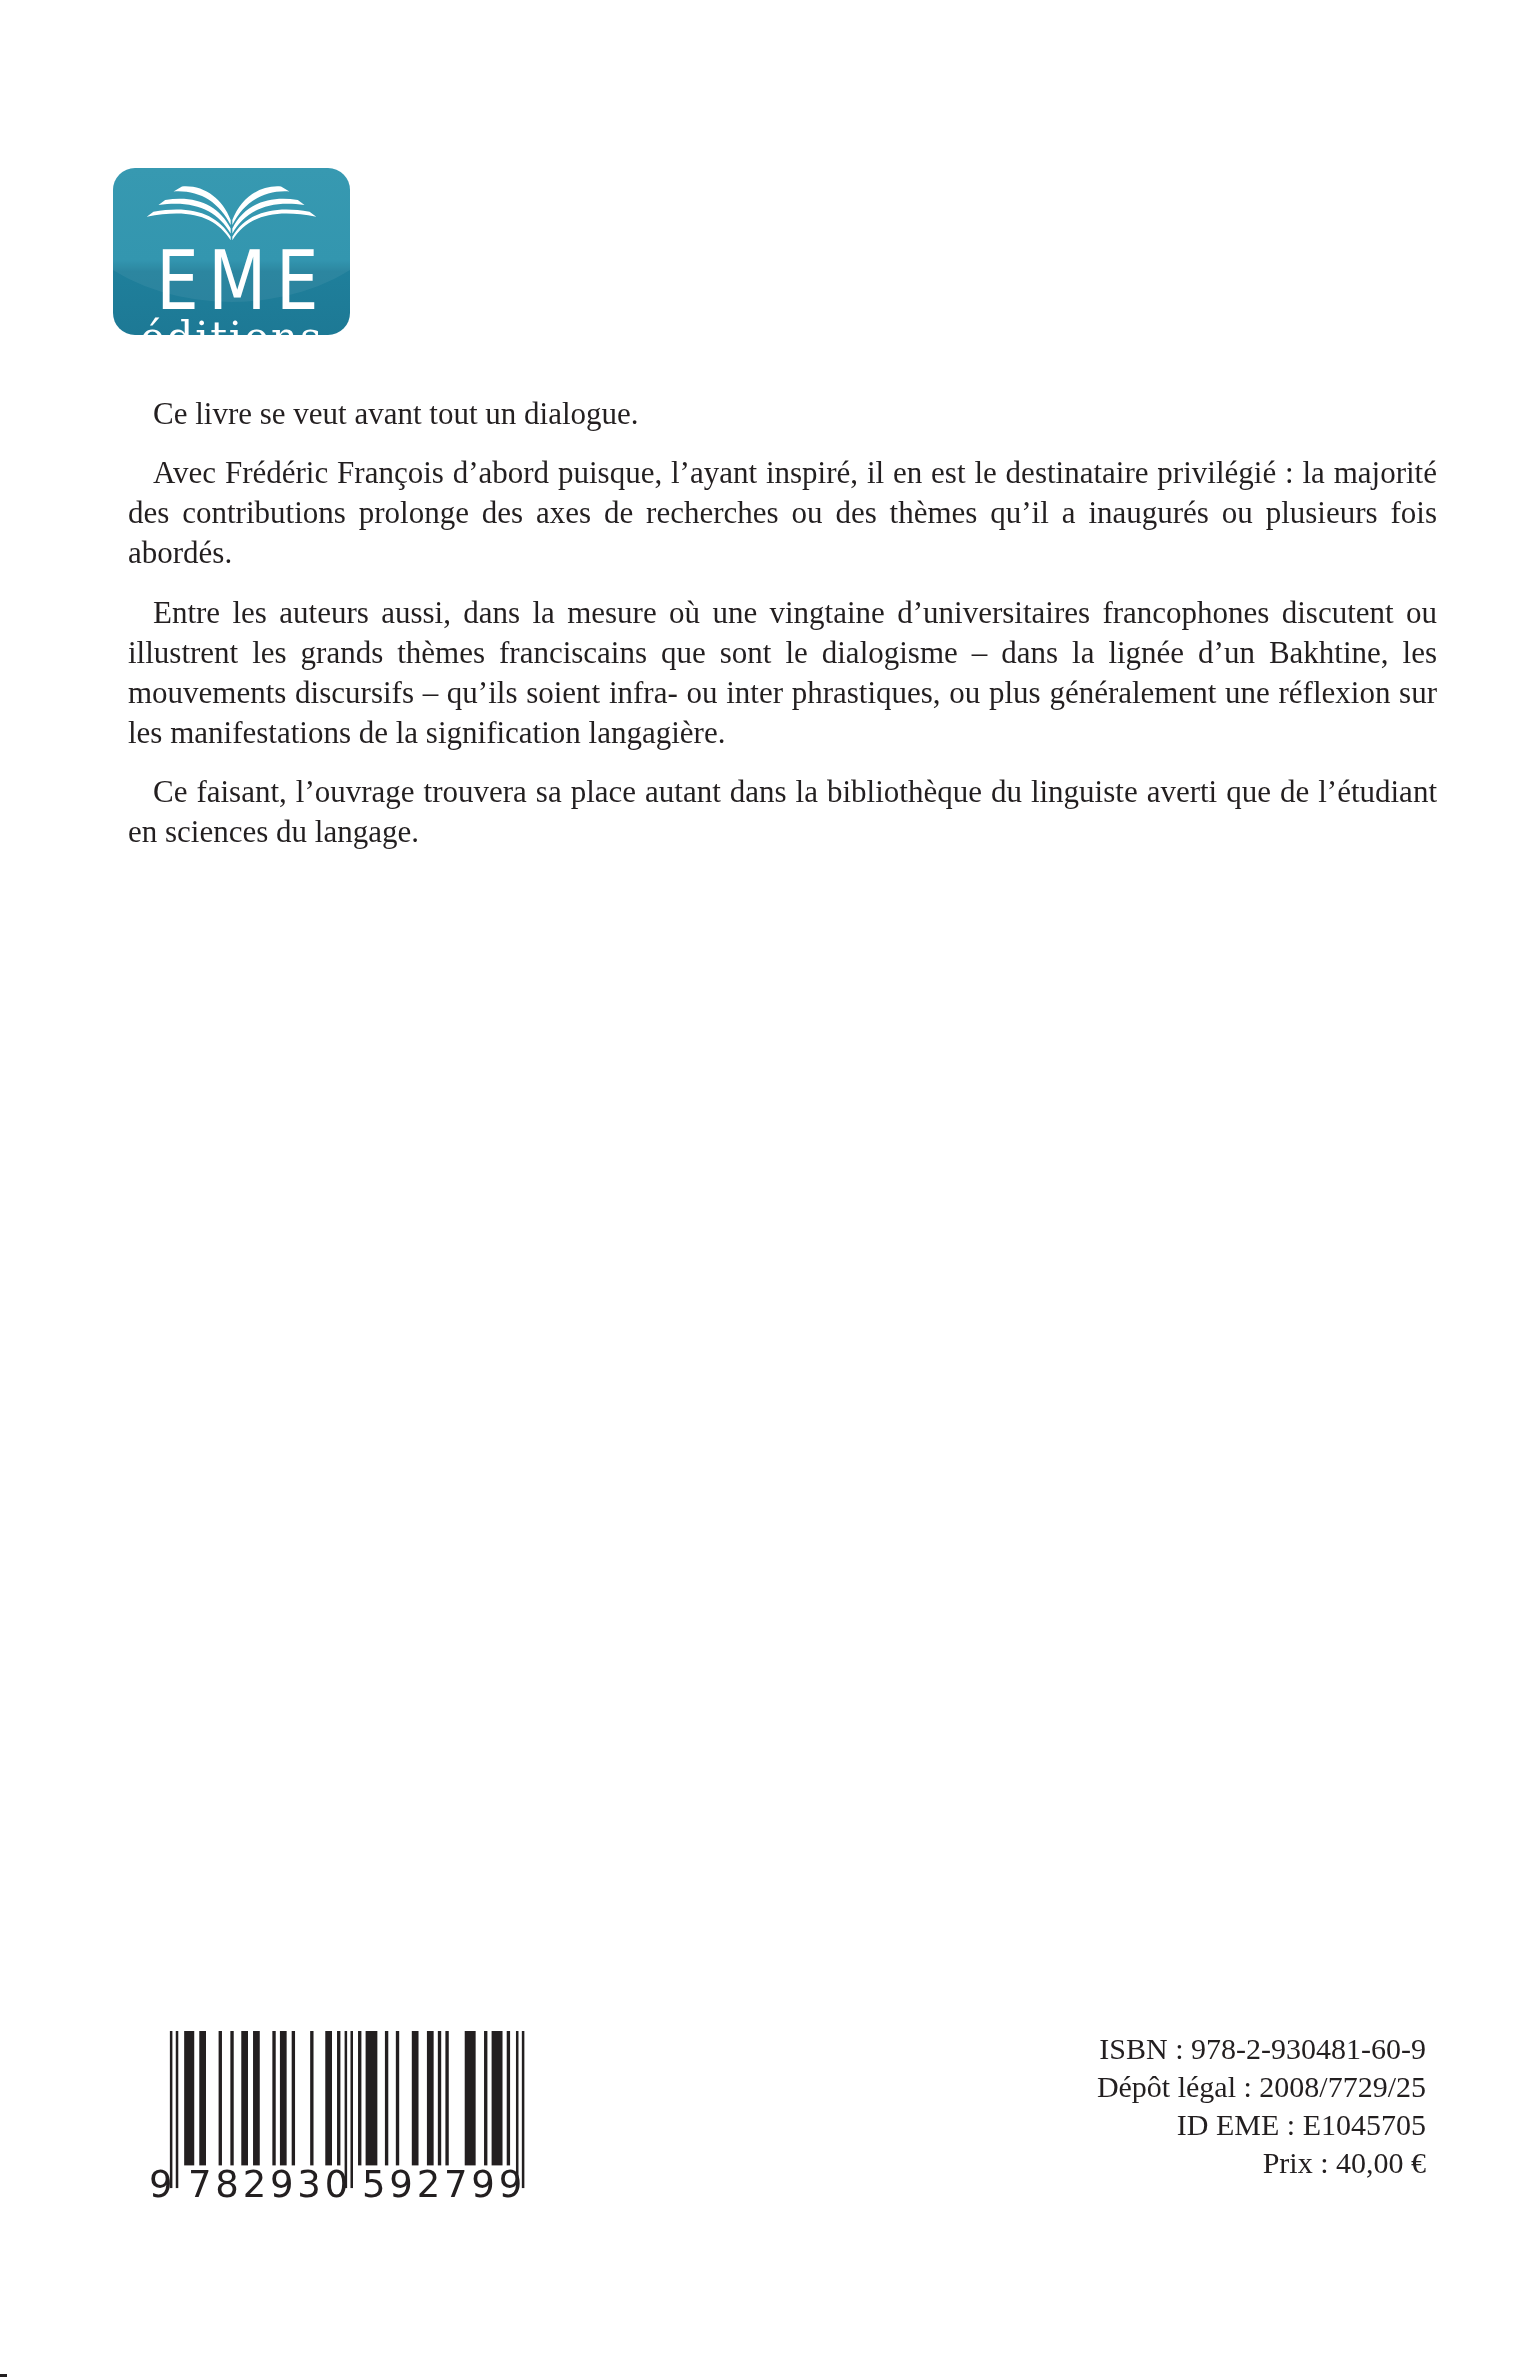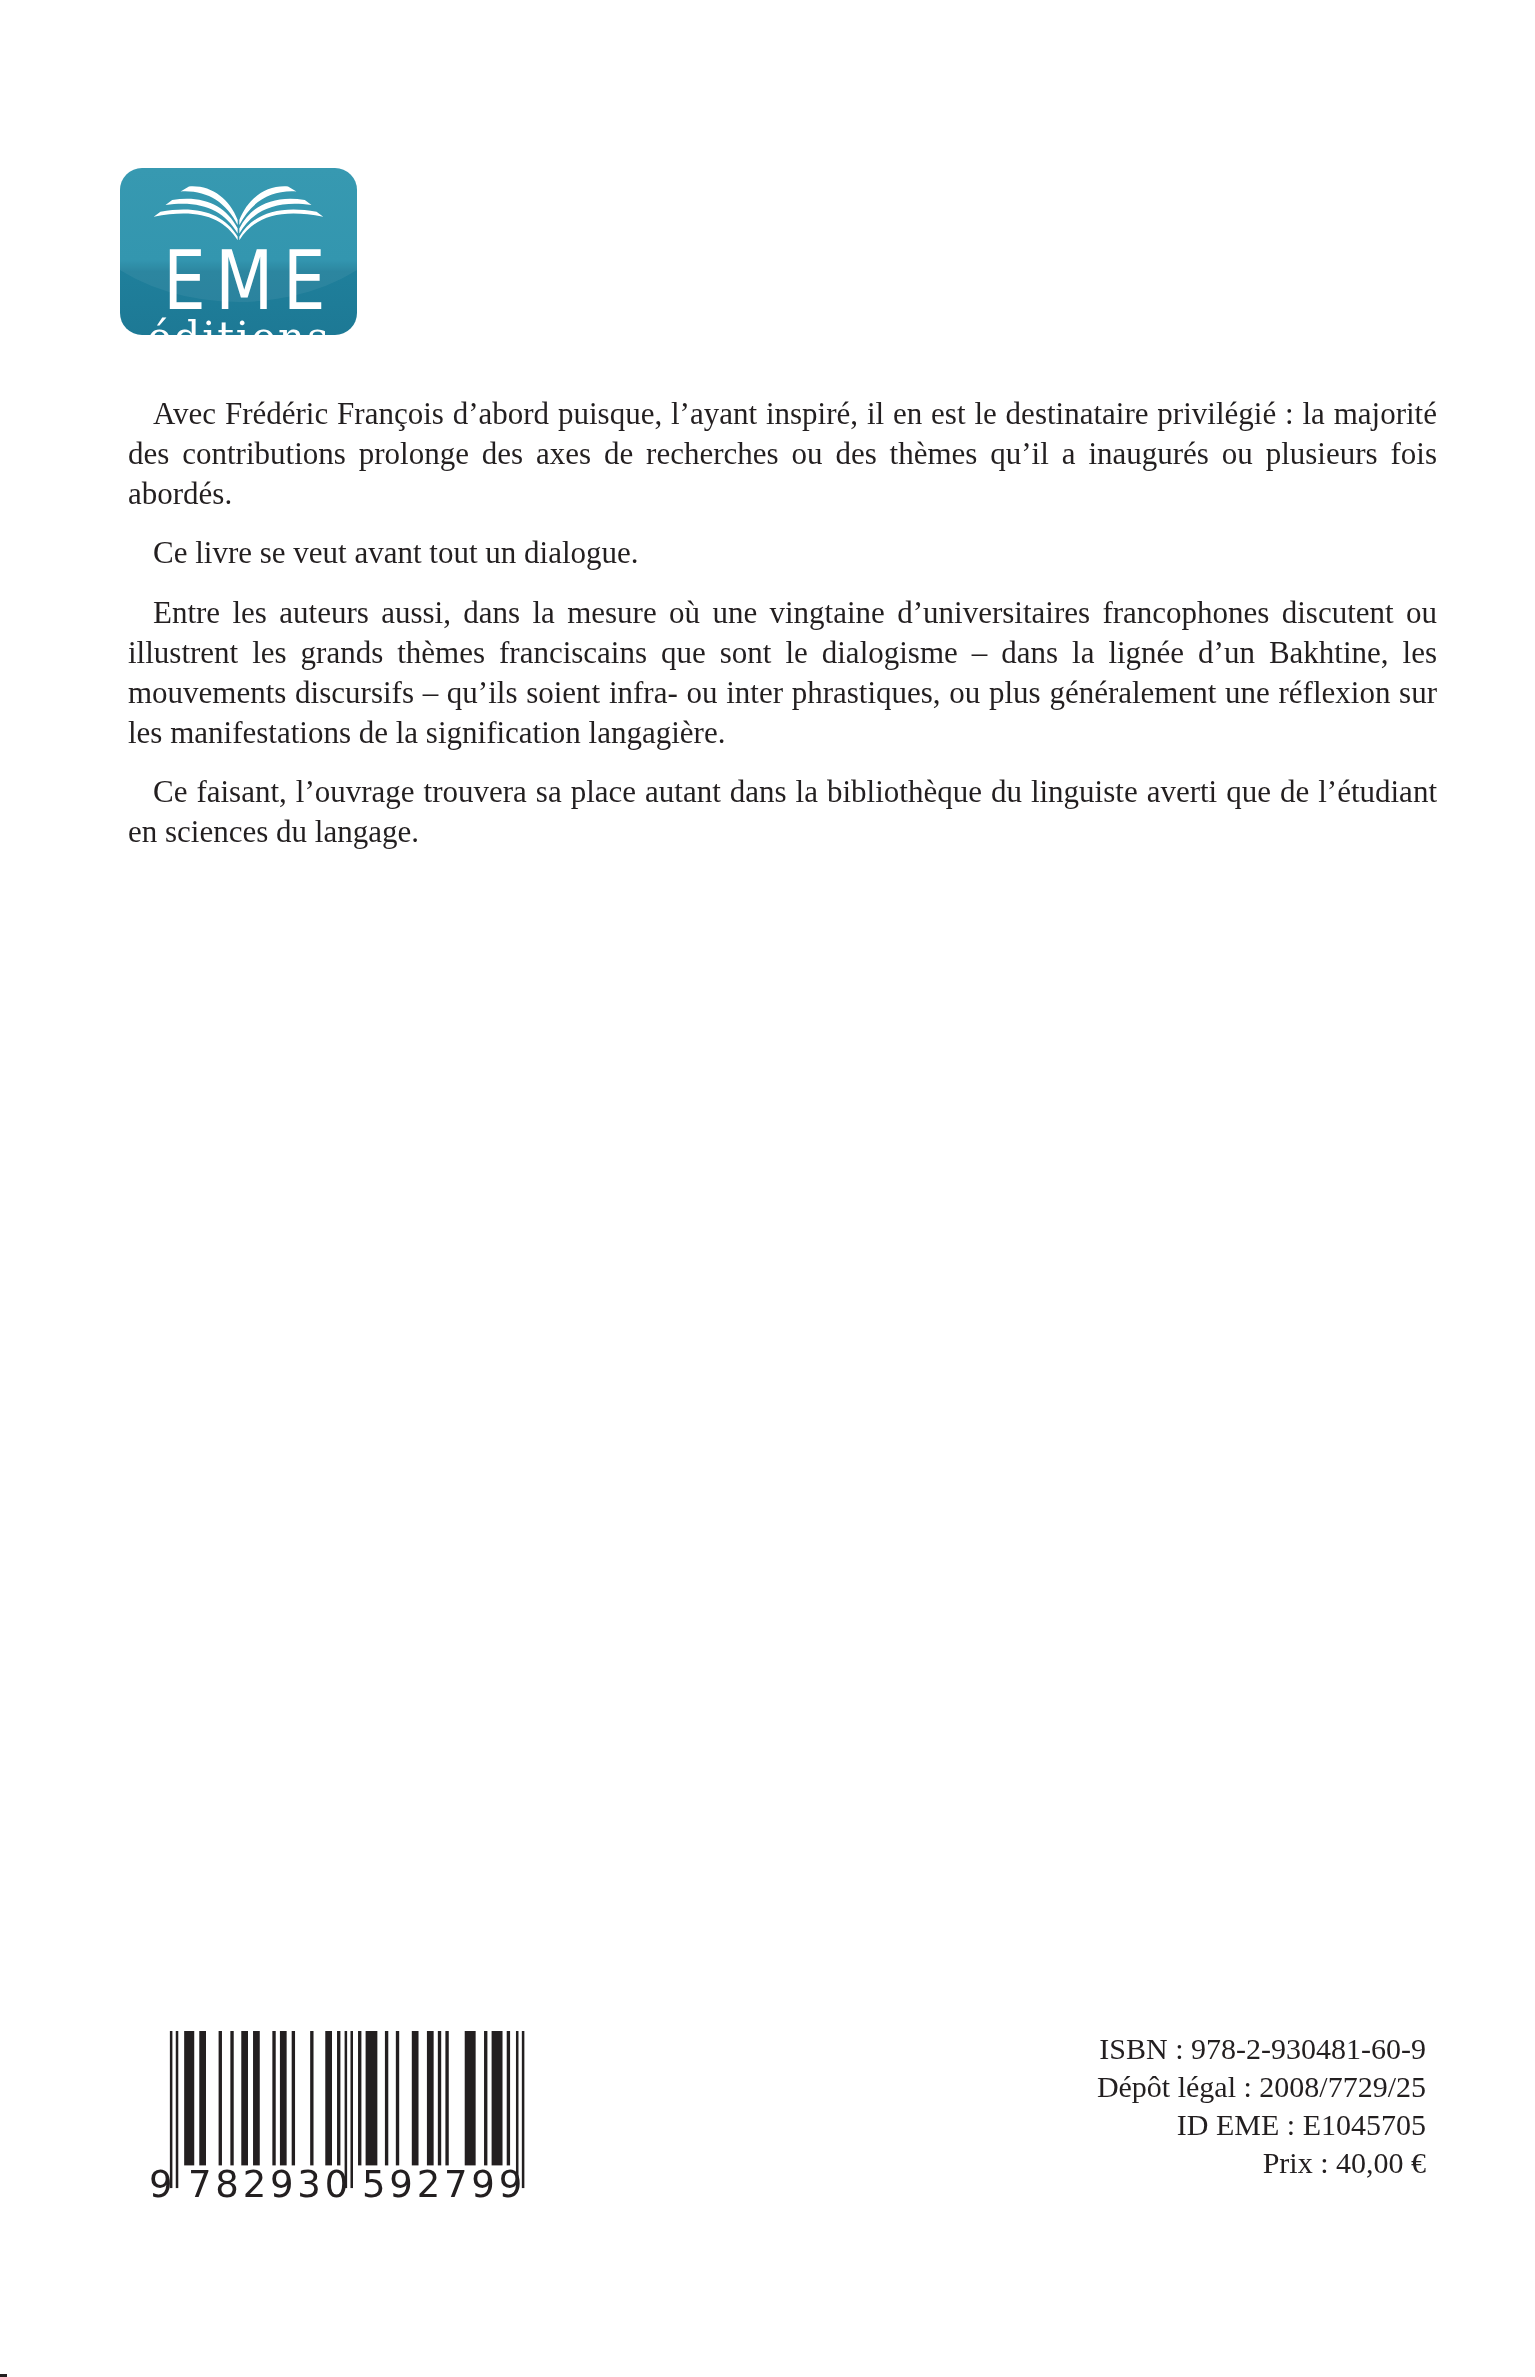--- a/index.html
+++ b/index.html
@@ -10,21 +10,21 @@
     body {
       width: 1535px;
       height: 2377px;
       position: relative;
       overflow: hidden;
       color: #231f20;
     }
     
     .logo {
       position: absolute;
-      left: 120px;
+      left: 113px;
       top: 168px;
       width: 237px;
       height: 167px;
       border-radius: 22px;
       background: linear-gradient(180deg, #2b93ad 0%, #2790ab 55%, #1f7f9b 62%, #1d7995 100%);
       overflow: hidden;
     }
     .logo-gloss {
       position: absolute;
       left: -67px;
@@ -145,22 +145,22 @@
       <path d="M110 68 C 128 40, 158 30, 210 40 L 202 34 C 158 26, 126 36, 110 64 Z"></path>
       <path d="M110 60 C 126 32, 154 20, 196 26 L 188 20 C 152 14, 124 26, 110 54 Z"></path>
       <path d="M110 50 C 124 22, 148 8, 178 10 L 168 4 C 142 2, 120 18, 110 44 Z"></path>
     </g>
   </svg>
   <div class="logo-eme">EME</div>
   <div class="logo-editions">éditions</div>
 </div>
 
 <div class="text-body">
+  <p>Ce livre se veut avant tout un dialogue.</p>
   <p>Avec Frédéric François d’abord puisque, l’ayant inspiré, il en est le destinataire privilégié : la majorité des contributions prolonge des axes de recherches ou des thèmes qu’il a inaugurés ou plusieurs fois abordés.</p>
-  <p>Ce livre se veut avant tout un dialogue.</p>
   <p>Entre les auteurs aussi, dans la mesure où une vingtaine d’universitaires francophones discutent ou illustrent les grands thèmes franciscains que sont le dialogisme – dans la lignée d’un Bakhtine, les mouvements discursifs – qu’ils soient infra- ou inter phrastiques, ou plus généralement une réflexion sur les manifestations de la signification langagière.</p>
   <p>Ce faisant, l’ouvrage trouvera sa place autant dans la bibliothèque du linguiste averti que de l’étudiant en sciences du langage.</p>
 </div>
 
 <svg class="barcode" viewBox="0 0 450 225" preserveAspectRatio="none">
   <g fill="#231f20">
 
     <rect x="7" y="0" width="3" height="187"></rect>
     <rect x="14" y="0" width="3" height="187"></rect>
 

